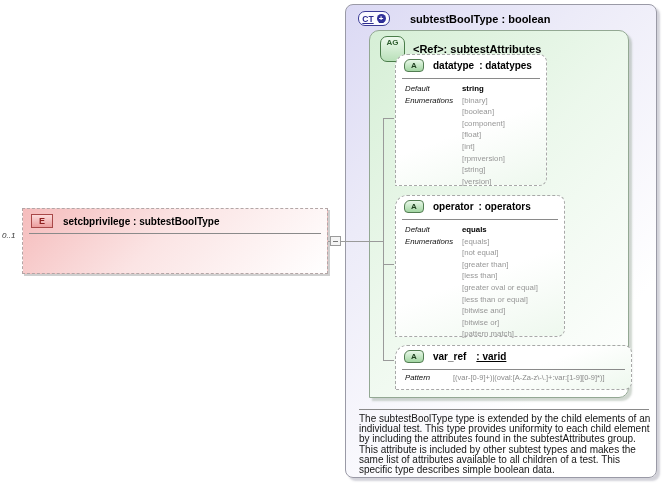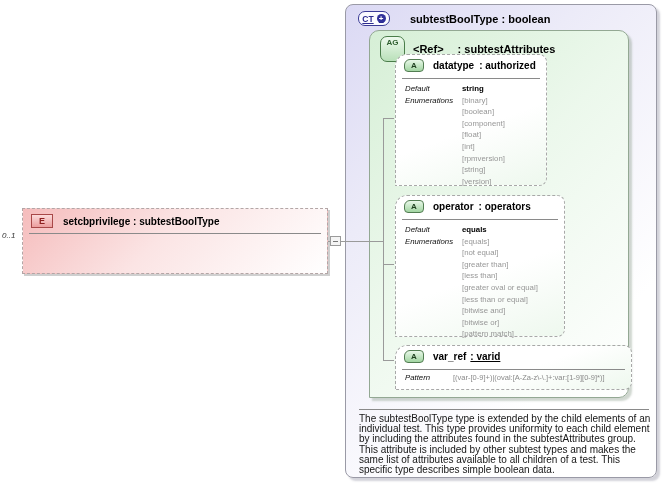--- a/index.html
+++ b/index.html
@@ -43,35 +43,35 @@
   
   .ag-box { position:absolute; left:23px; top:25px; width:260px; height:368px;
     border:1px solid #93a893; border-radius:10px 10px 10px 0;
     background:linear-gradient(135deg,#d6efd6 0%,#ecf8ec 45%,#ffffff 100%);
     box-shadow:3px 3px 2px rgba(110,130,110,.32); }
   .ag-header { position:absolute; left:10px; top:5px; display:flex; align-items:center; }
   .badge-ag { width:25px; height:26px; border:1px solid #4a7d4a; border-radius:7px;
     background:linear-gradient(#eefaee 0%,#b9e0b9 100%);
     color:#2f5f2f; font-size:8px; font-weight:bold; text-align:center; line-height:12px; }
   .ag-ref { margin-left:8px; font-size:11px; font-weight:bold; color:#000; }
-  .ag-type { margin-left:14px; font-size:11px; font-weight:bold; color:#000; }
+  .ag-type { font-size:11px; font-weight:bold; color:#000; }
 
   
   .attr-box { position:absolute; border:1px dashed #a8a8a8; border-radius:12px 8px 8px 0;
     background:linear-gradient(160deg,#ffffff 55%,#eef8ee 100%); }
   .attr-datatype { left:25px; top:23px;  width:152px; height:132px; }
   .attr-operator { left:25px; top:164px; width:170px; height:142px; }
   .attr-varref   { left:25px; top:314px; width:237px; height:45px; }
   .attr-header { position:absolute; left:8px; top:4px; display:flex; align-items:center; }
   .badge-a { width:20px; height:13px; border:1px solid #527d52; border-radius:6px 4px 4px 4px;
     background:linear-gradient(#e9f8e9 0%,#a2d5a2 100%);
     color:#1e3e1e; font-size:8px; font-weight:bold; text-align:center; line-height:11px; }
   .attr-name { margin-left:9px; font-size:10px; font-weight:bold; color:#000; }
   .attr-type { margin-left:5px; font-size:10px; font-weight:bold; color:#000; }
-  .attr-varref .attr-type { margin-left:4px;text-decoration:underline; }
+  .attr-varref .attr-type { margin-left:10px;text-decoration:underline; }
   .attr-sep { position:absolute; left:6px; right:6px; top:23px; height:1px; background:#8a8a8a; }
   .attr-rows { position:absolute; left:9px; top:28px; right:3px; display:flex; }
   .col-labels { width:57px; flex:none; }
   .col-labels div { font-size:7.8px; font-style:italic; color:#111; line-height:11.6px; }
   .col-values div { font-size:7.8px; color:#979797; line-height:11.6px; white-space:nowrap; }
   .col-values div.default-val { color:#000; font-weight:bold; }
   .pattern-row { position:absolute; left:9px; top:26px; right:3px; display:flex; }
   .pattern-label { width:48px; flex:none; font-size:7.8px; font-style:italic; color:#111; line-height:12px; }
   .pattern-value { font-size:7.5px; color:#8a8a8a; line-height:12px; white-space:nowrap; }
 
@@ -118,21 +118,21 @@
       <div class="ag-header">
         <div class="badge-ag">AG</div>
         <div class="ag-ref">&lt;Ref&gt;</div>
         <div class="ag-type">: subtestAttributes</div>
       </div>
 
       <div class="attr-box attr-datatype">
         <div class="attr-header">
           <div class="badge-a">A</div>
           <div class="attr-name">datatype</div>
-          <div class="attr-type">: authorized</div>
+          <div class="attr-type">: datatypes</div>
         </div>
         <div class="attr-sep"></div>
         <div class="attr-rows">
           <div class="col-labels">
             <div>Default</div>
             <div>Enumerations</div>
           </div>
           <div class="col-values">
             <div class="default-val">string</div>
             <div>[binary]</div>

